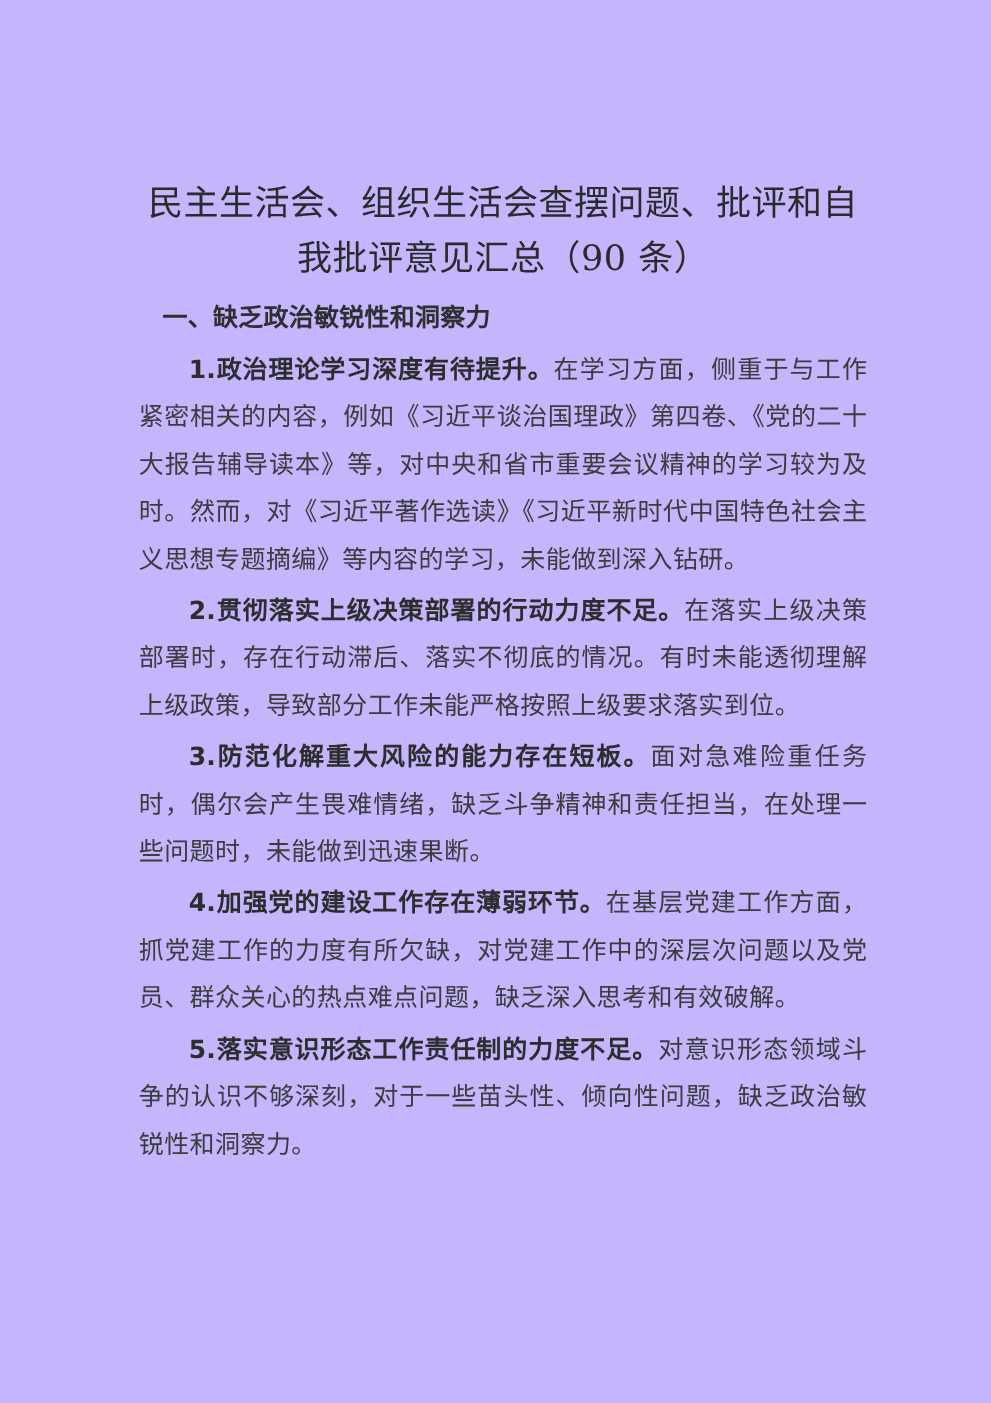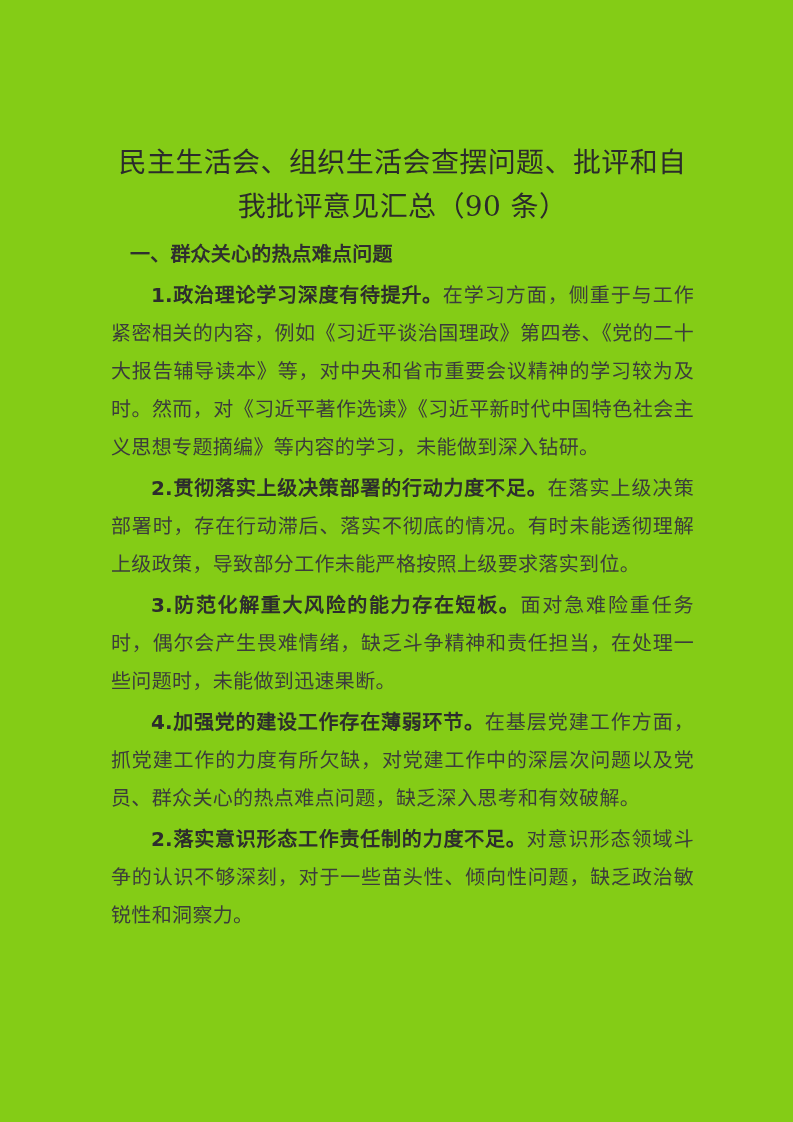--- a/index.html
+++ b/index.html
@@ -14,21 +14,21 @@
     height: 1122px;
     overflow: hidden;
     font-family: "DejaVu Serif", "Liberation Serif", serif;
     -webkit-font-smoothing: antialiased;
   }
 
   .page {
     position: relative;
     width: 793px;
     height: 1122px;
-    background: #84cc16;
+    background: #c4b5fd;
     box-sizing: border-box;
     padding-left: 17px;
   }
 
   
   .content {
     position: absolute;
     left: 108px;
     top: 141px;
     width: 589px;
@@ -91,36 +91,36 @@
 <body>
 
 <div class="page">
   <div class="content">
 
     <h1 class="doc-title">
       <span>民主生活会、组织生活会查摆问题、批评和自</span>
       <br><span>我批评意见汇总（90 条）</span>
     </h1>
 
-    <h2 class="section-heading">一、群众关心的热点难点问题</h2>
+    <h2 class="section-heading">一、缺乏政治敏锐性和洞察力</h2>
 
     <p class="body-para">
       <span class="lead-in">1.政治理论学习深度有待提升。</span><span class="para-rest">在学习方面，侧重于与工作紧密相关的内容，例如《习近平谈治国理政》第四卷、《党的二十大报告辅导读本》等，对中央和省市重要会议精神的学习较为及时。然而，对《习近平著作选读》《习近平新时代中国特色社会主义思想专题摘编》等内容的学习，未能做到深入钻研。</span>
     </p>
 
     <p class="body-para">
       <span class="lead-in">2.贯彻落实上级决策部署的行动力度不足。</span><span class="para-rest">在落实上级决策部署时，存在行动滞后、落实不彻底的情况。有时未能透彻理解上级政策，导致部分工作未能严格按照上级要求落实到位。</span>
     </p>
 
     <p class="body-para">
       <span class="lead-in">3.防范化解重大风险的能力存在短板。</span><span class="para-rest">面对急难险重任务时，偶尔会产生畏难情绪，缺乏斗争精神和责任担当，在处理一些问题时，未能做到迅速果断。</span>
     </p>
 
     <p class="body-para">
       <span class="lead-in">4.加强党的建设工作存在薄弱环节。</span><span class="para-rest">在基层党建工作方面，抓党建工作的力度有所欠缺，对党建工作中的深层次问题以及党员、群众关心的热点难点问题，缺乏深入思考和有效破解。</span>
     </p>
 
     <p class="body-para">
-      <span class="lead-in">2.落实意识形态工作责任制的力度不足。</span><span class="para-rest">对意识形态领域斗争的认识不够深刻，对于一些苗头性、倾向性问题，缺乏政治敏锐性和洞察力。</span>
+      <span class="lead-in">5.落实意识形态工作责任制的力度不足。</span><span class="para-rest">对意识形态领域斗争的认识不够深刻，对于一些苗头性、倾向性问题，缺乏政治敏锐性和洞察力。</span>
     </p>
 
   </div>
 </div>
 
 </body></html>

